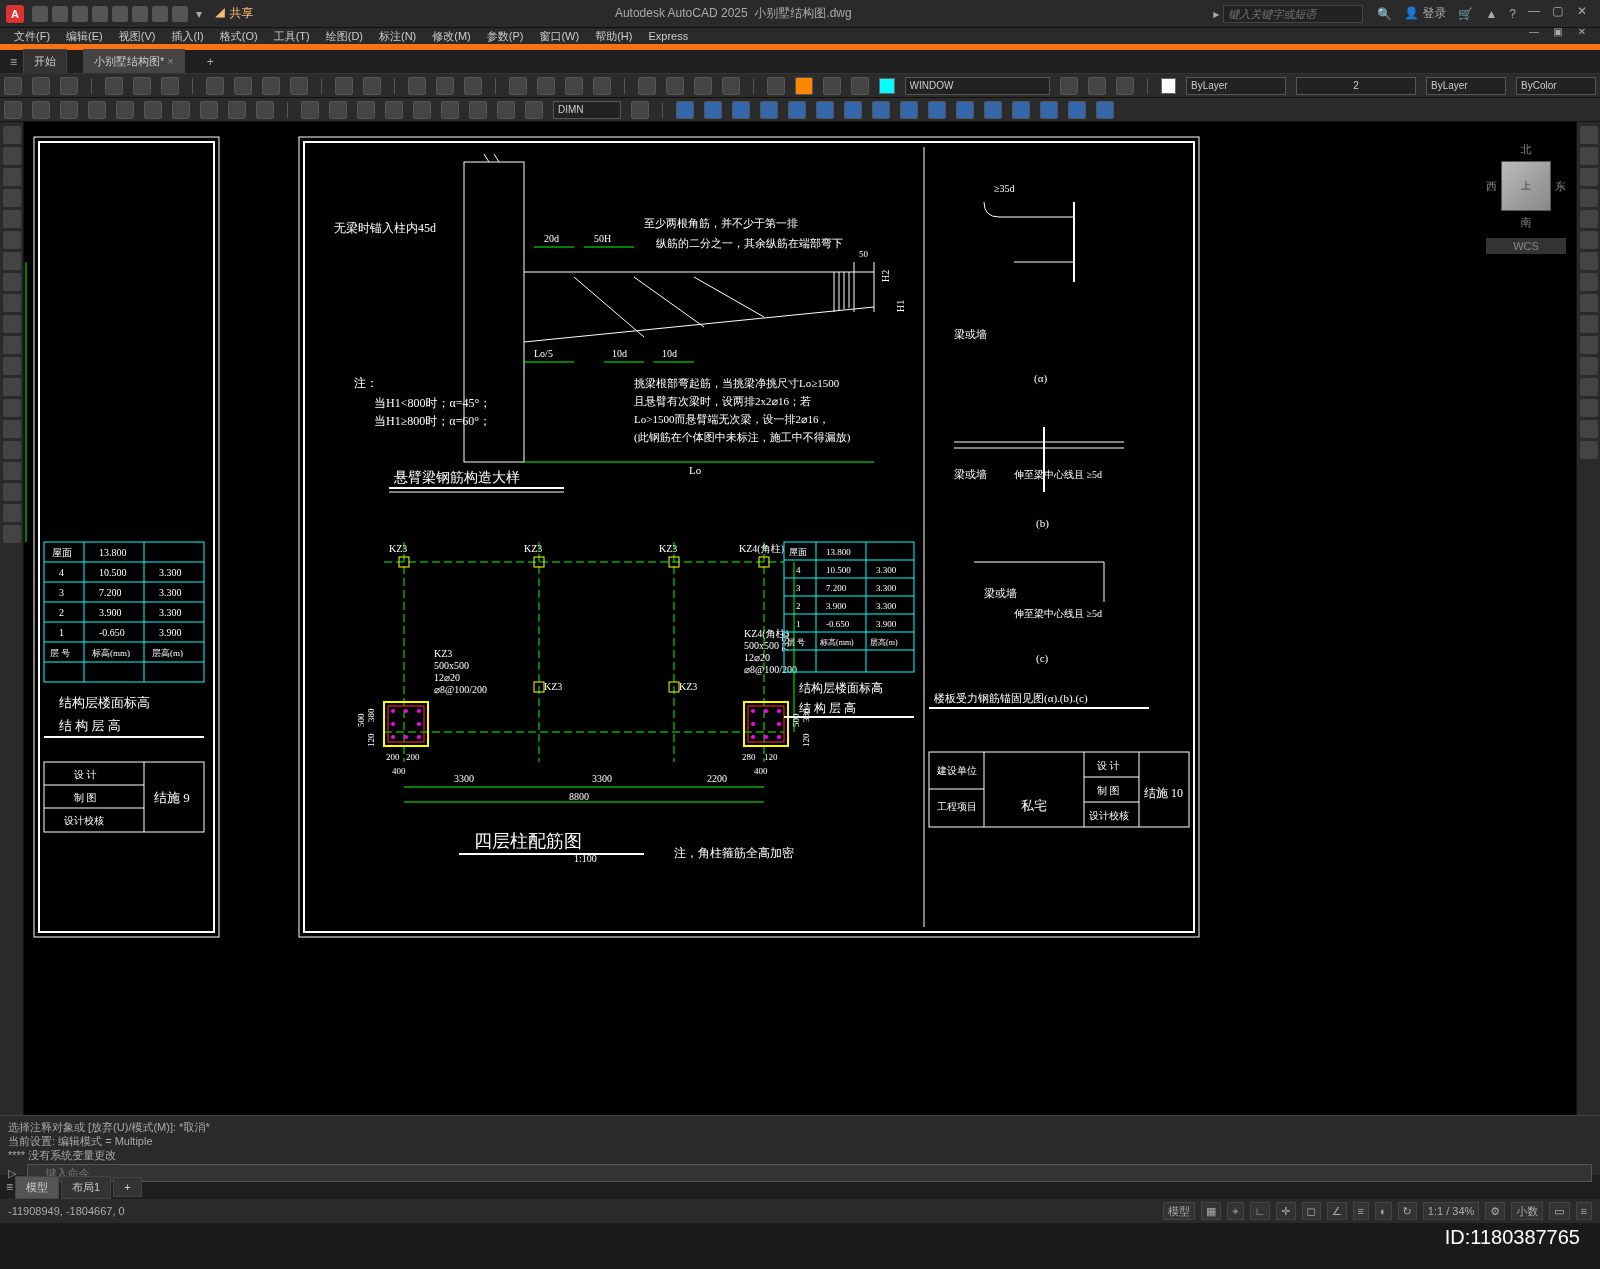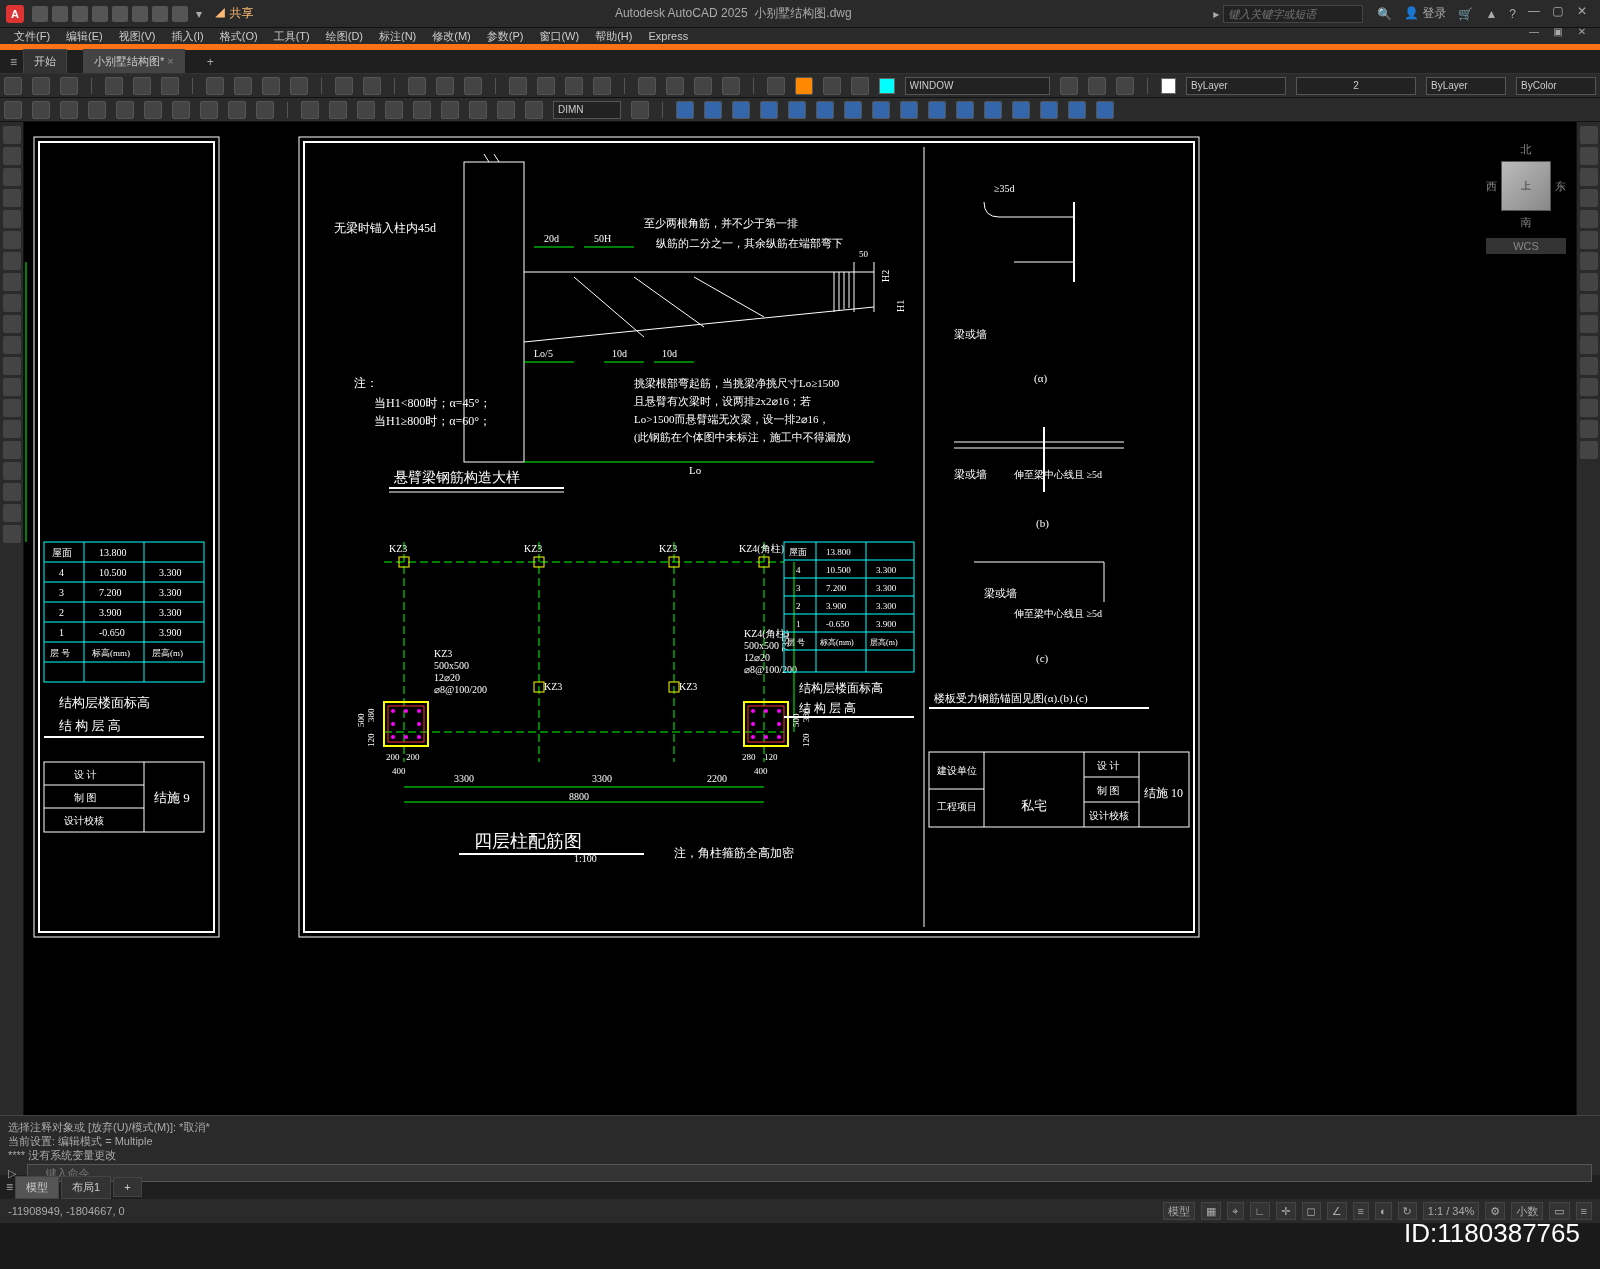--- a/index.html
+++ b/index.html
@@ -33,21 +33,21 @@
 .cmdline-text { height:14px; overflow:hidden; }
 .cmd-input { display:flex; align-items:center; margin-top:2px; }
 .cmd-input input { flex:1; background:#333; border:1px solid #555; height:18px; color:#ccc; font-size:11px; padding:0 18px; font-family:Consolas,monospace; }
 .model-tabs { height:24px; background:#1f1f1f; display:flex; align-items:center; padding-left:6px; gap:2px; }
 .model-tab { padding:3px 10px; background:#333; border:1px solid #444; font-size:11px; cursor:pointer; }
 .model-tab.active { background:#555; }
 .statusbar { height:24px; background:#2a2a2a; display:flex; align-items:center; padding:0 8px; font-size:11px; color:#aaa; gap:6px; justify-content:flex-end; }
 .status-left { margin-right:auto; }
 .status-btn { padding:0 4px; border:1px solid #444; height:18px; display:flex; align-items:center; background:#333; cursor:pointer; }
 .watermark { position:absolute; right:20px; bottom:20px; color:#fffefc; font-size:40px; font-weight:bold; text-align:right; z-index:50; }
-.watermark-id { font-size:26px; font-weight:normal; }
+.watermark-id { font-size:20px; font-weight:normal; }
 svg text { font-family:"SimSun","Microsoft YaHei",serif; fill:#fff; }
 svg .cyan { stroke:#0ff; fill:none; }
 svg .green { stroke:#0f0; fill:none; }
 svg .yellow { stroke:#ff0; fill:none; }
 svg .red { stroke:#f33; fill:none; }
 svg .white { stroke:#fff; fill:none; }
 </style>
 </head>
 <body>
 

